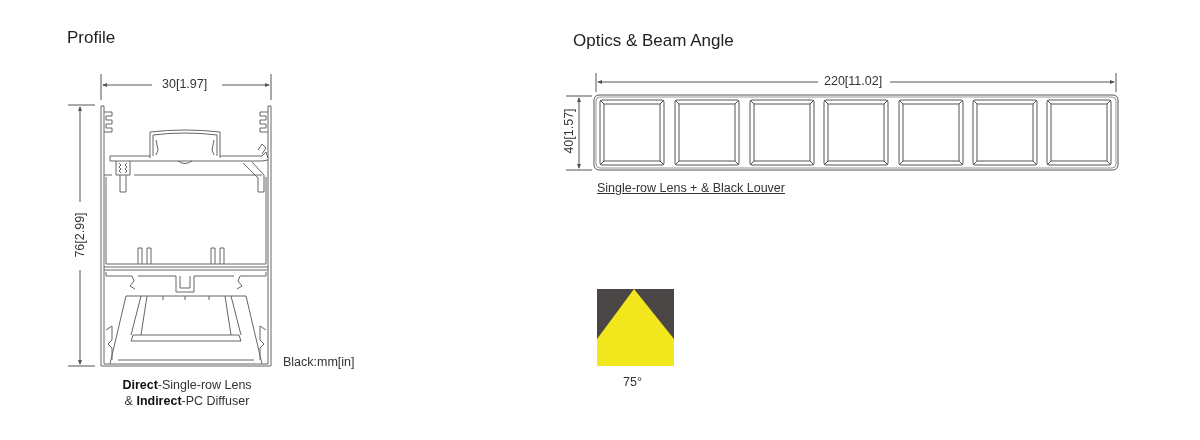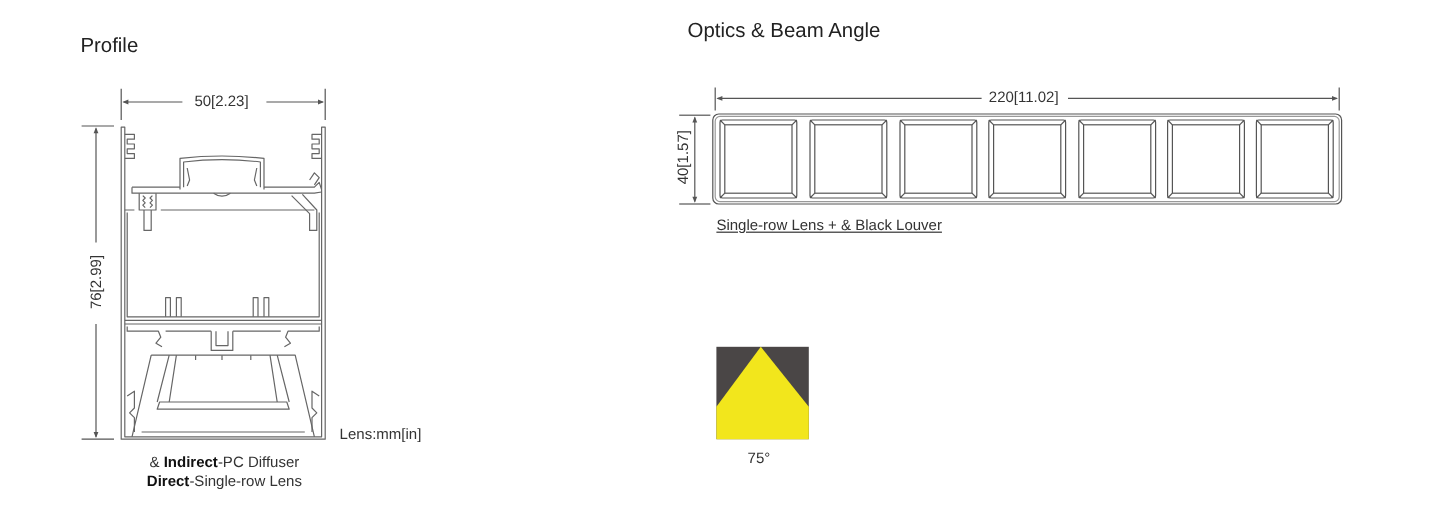--- a/index.html
+++ b/index.html
@@ -28,21 +28,21 @@
 
   <g stroke="#555" stroke-width="1" fill="none">
     <line x1="68" y1="105" x2="95" y2="105"></line>
     <line x1="68" y1="366" x2="95" y2="366"></line>
     <line x1="80" y1="107" x2="80" y2="202"></line>
     <line x1="80" y1="270" x2="80" y2="364"></line>
   </g>
   <polygon points="80,106 78,111 82,111" fill="#555"></polygon>
   <polygon points="80,365 78,360 82,360" fill="#555"></polygon>
 </svg>
-<div class="abs caption" style="left:162px; top:77px;">50[2.23]</div>
+<div class="abs caption" style="left:162px; top:77px;">30[1.97]</div>
 <div class="abs caption" style="left:44px; top:228px; transform:rotate(-90deg); transform-origin:center; width:72px; text-align:center;">76[2.99]</div>
 
 <svg width="1200" height="440" style="left:0;top:0;">
   <g stroke="#666" stroke-width="1" fill="none" stroke-linejoin="round">
 
     <path d="M101,106 L101,366 L271,366 L271,106 L268,106 L268,364 L104,364 L104,106 Z"></path>
 
     <path d="M104,112 L112,112 L112,116 L106,116 L106,120 L112,120 L112,124 L106,124 L106,128 L112,128 L112,132 L104,132"></path>
     <path d="M268,112 L260,112 L260,116 L266,116 L266,120 L260,120 L260,124 L266,124 L266,128 L260,128 L260,132 L268,132"></path>
 
@@ -78,28 +78,28 @@
     <path d="M147,296 L141,335 M225,296 L231,335"></path>
     <path d="M133,335 L239,335 L241,341 L131,341 Z"></path>
     <path d="M118,360 L254,360"></path>
     <path d="M163,296 L163,300 M185,296 L185,300 M209,296 L209,300"></path>
 
     <path d="M106,330 L112,326 L112,340 L108,344 L112,348 L112,360"></path>
     <path d="M266,330 L260,326 L260,340 L264,344 L260,348 L260,360"></path>
   </g>
 </svg>
 
-<div class="abs caption" style="left:283px; top:355px;">Lens:mm[in]</div>
+<div class="abs caption" style="left:283px; top:355px;">Black:mm[in]</div>
 
 <div class="abs caption" style="left:118px; top:377px; text-align:center; width:138px; line-height:16px;">
+  <div><b>Direct</b><span>-Single-row Lens</span></div>
   <div><span>&amp; </span><b>Indirect</b><span>-PC Diffuser</span></div>
-  <div><b>Direct</b><span>-Single-row Lens</span></div>
 </div>
 
-<div class="section-title" style="left:573px; top:16px;">Optics &amp; Beam Angle</div>
+<div class="section-title" style="left:573px; top:31px;">Optics &amp; Beam Angle</div>
 
 <svg width="1200" height="440" style="left:0;top:0;">
   <g stroke="#555" stroke-width="1" fill="none">
 
     <line x1="596" y1="73" x2="596" y2="92"></line>
     <line x1="1116" y1="73" x2="1116" y2="92"></line>
     <line x1="598" y1="82" x2="818" y2="82"></line>
     <line x1="890" y1="82" x2="1114" y2="82"></line>
 
     <line x1="566" y1="96" x2="592" y2="96"></line>

